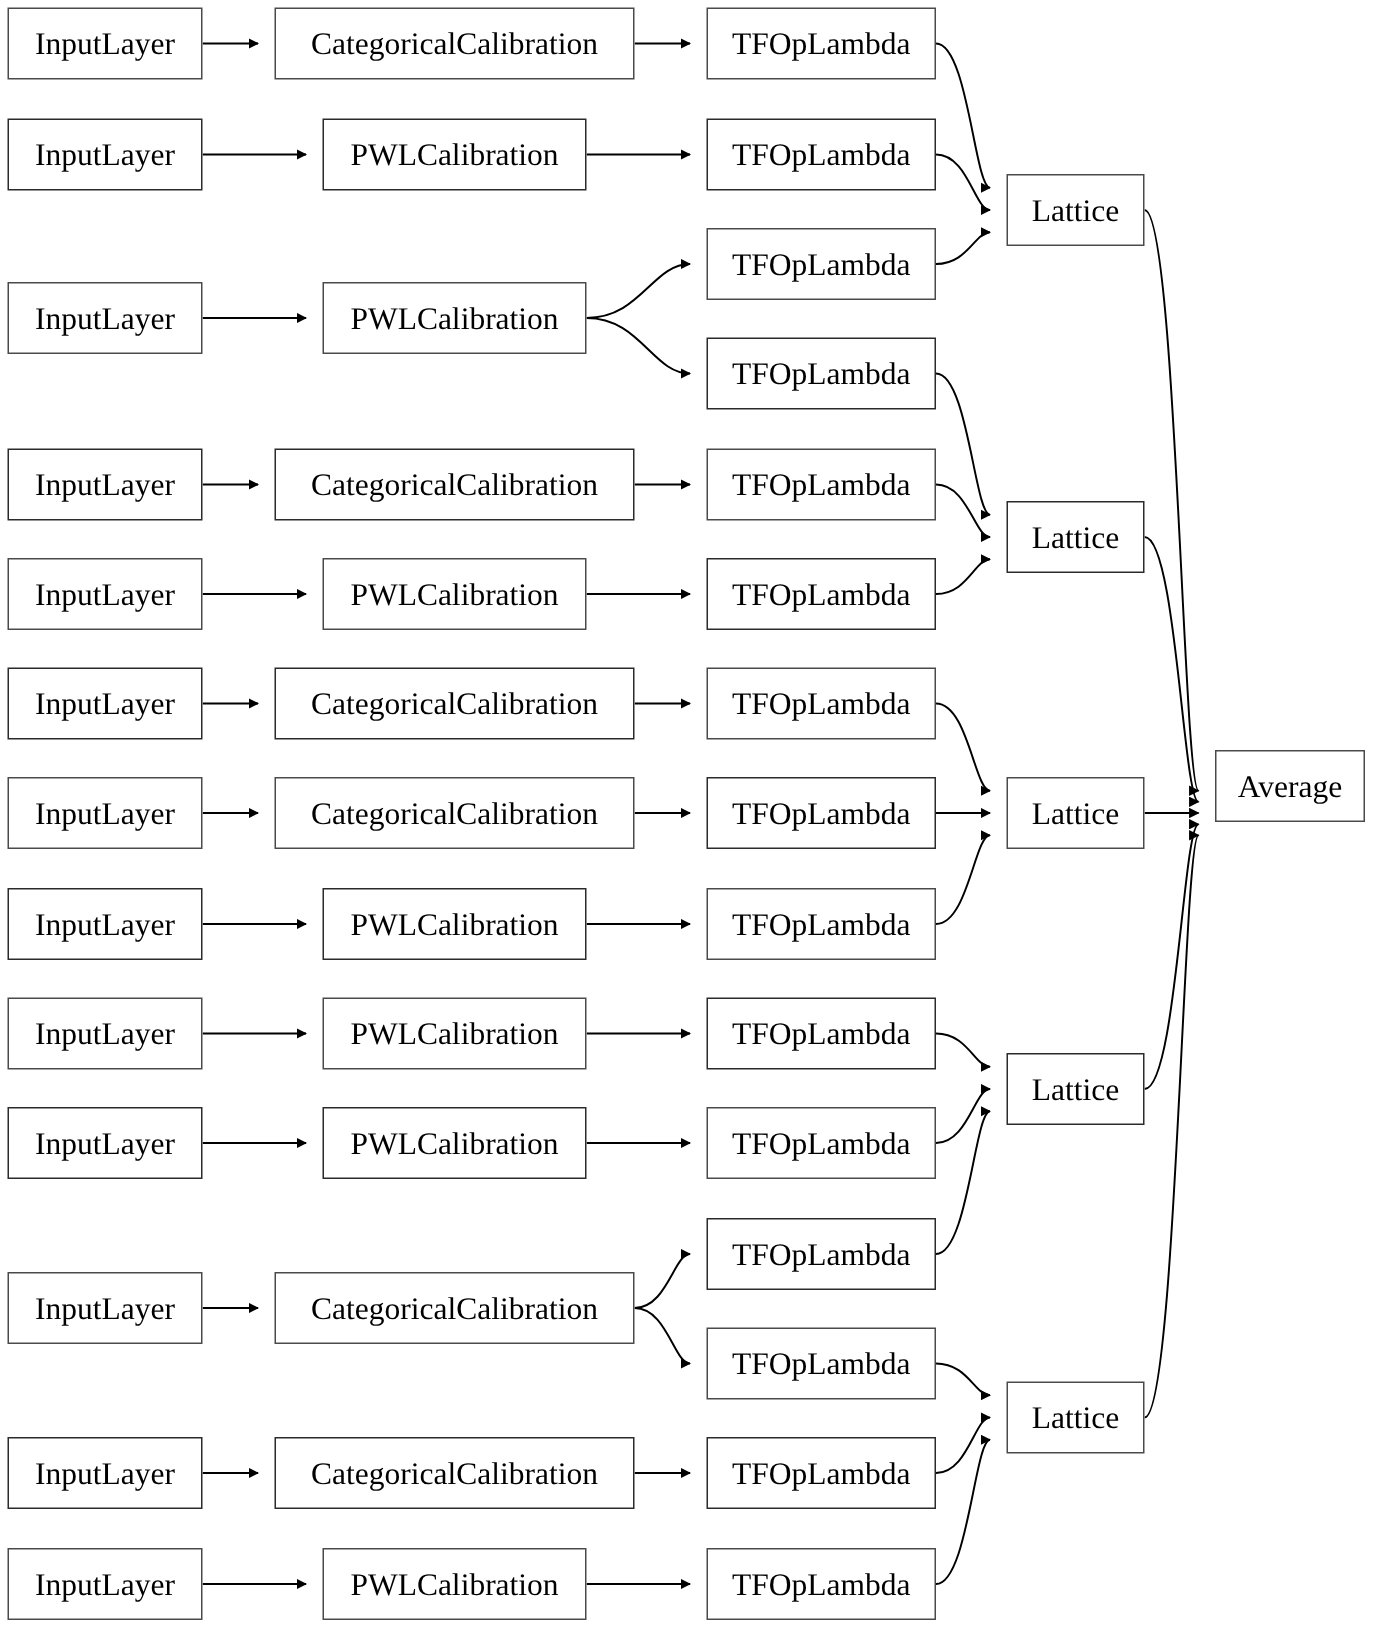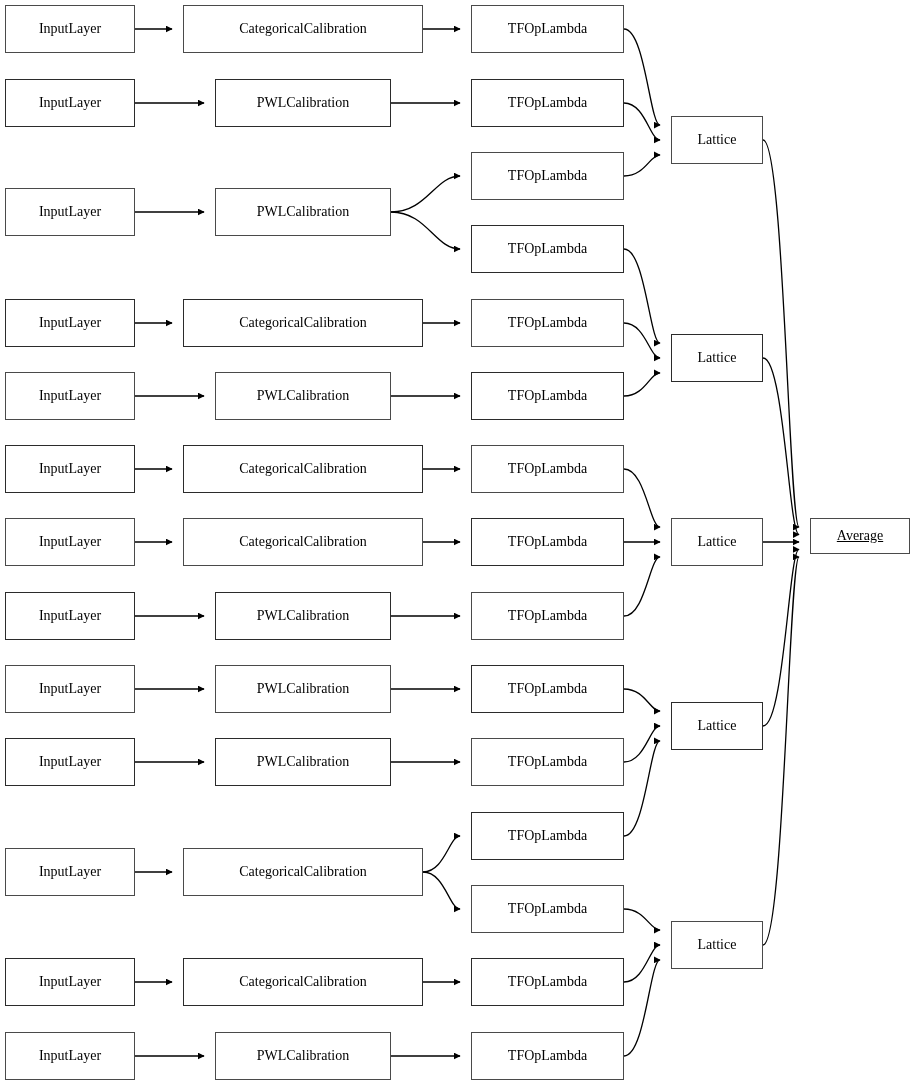--- a/index.html
+++ b/index.html
@@ -1,21 +1,21 @@
 <!DOCTYPE html>
 <html><head>
 <meta charset="utf-8">
 <style>
   html,body{margin:0;padding:0;background:#ffffff;}
   #canvas{position:relative;width:916px;height:1087px;background:#ffffff;
           font-family:"Liberation Serif","DejaVu Serif",serif;}
   svg#edges{position:absolute;left:0;top:0;width:916px;height:1087px;overflow:visible;}
   .node{position:absolute;box-sizing:border-box;background:#ffffff;
         border:1px solid #2b2b2b;display:flex;align-items:center;
-        justify-content:center;font-size:14px;color:#000000;
+        justify-content:center;font-size:21px;color:#000000;
         line-height:1;white-space:nowrap;}
   .node.thick{border:1.6px solid #4a4a4a;}
 </style>
 </head>
 <body>
 
 <div id="canvas">
   <svg id="edges" viewBox="0 0 916 1087" preserveAspectRatio="none" aria-hidden="true">
     <defs>
       <marker id="arrow" viewBox="0 0 10 10" refX="9" refY="5" markerWidth="7" markerHeight="7" orient="auto-start-reverse" markerUnits="userSpaceOnUse">
@@ -113,15 +113,15 @@
       <div class="node thick" style="left: 471px; top: 738px; width: 153px; height: 48px;">TFOpLambda</div>
       <div class="node" style="left: 471px; top: 812px; width: 153px; height: 48px;">TFOpLambda</div>
       <div class="node thick" style="left: 471px; top: 885px; width: 153px; height: 48px;">TFOpLambda</div>
       <div class="node" style="left: 471px; top: 958px; width: 153px; height: 48px;">TFOpLambda</div>
       <div class="node thick" style="left: 471px; top: 1032px; width: 153px; height: 48px;">TFOpLambda</div>
       <div class="node thick" style="left: 671px; top: 116px; width: 92px; height: 48px;">Lattice</div>
       <div class="node" style="left: 671px; top: 334px; width: 92px; height: 48px;">Lattice</div>
       <div class="node thick" style="left: 671px; top: 518px; width: 92px; height: 48px;">Lattice</div>
       <div class="node" style="left: 671px; top: 702px; width: 92px; height: 48px;">Lattice</div>
       <div class="node thick" style="left: 671px; top: 921px; width: 92px; height: 48px;">Lattice</div>
-      <div class="node thick" style="left: 810px; top: 518px; width: 100px; height: 36px; text-decoration: underline;">Average</div>
+      <div class="node thick" style="left: 810px; top: 500px; width: 100px; height: 48px;">Average</div>
     </div>
 </div>
 
 </body></html>

